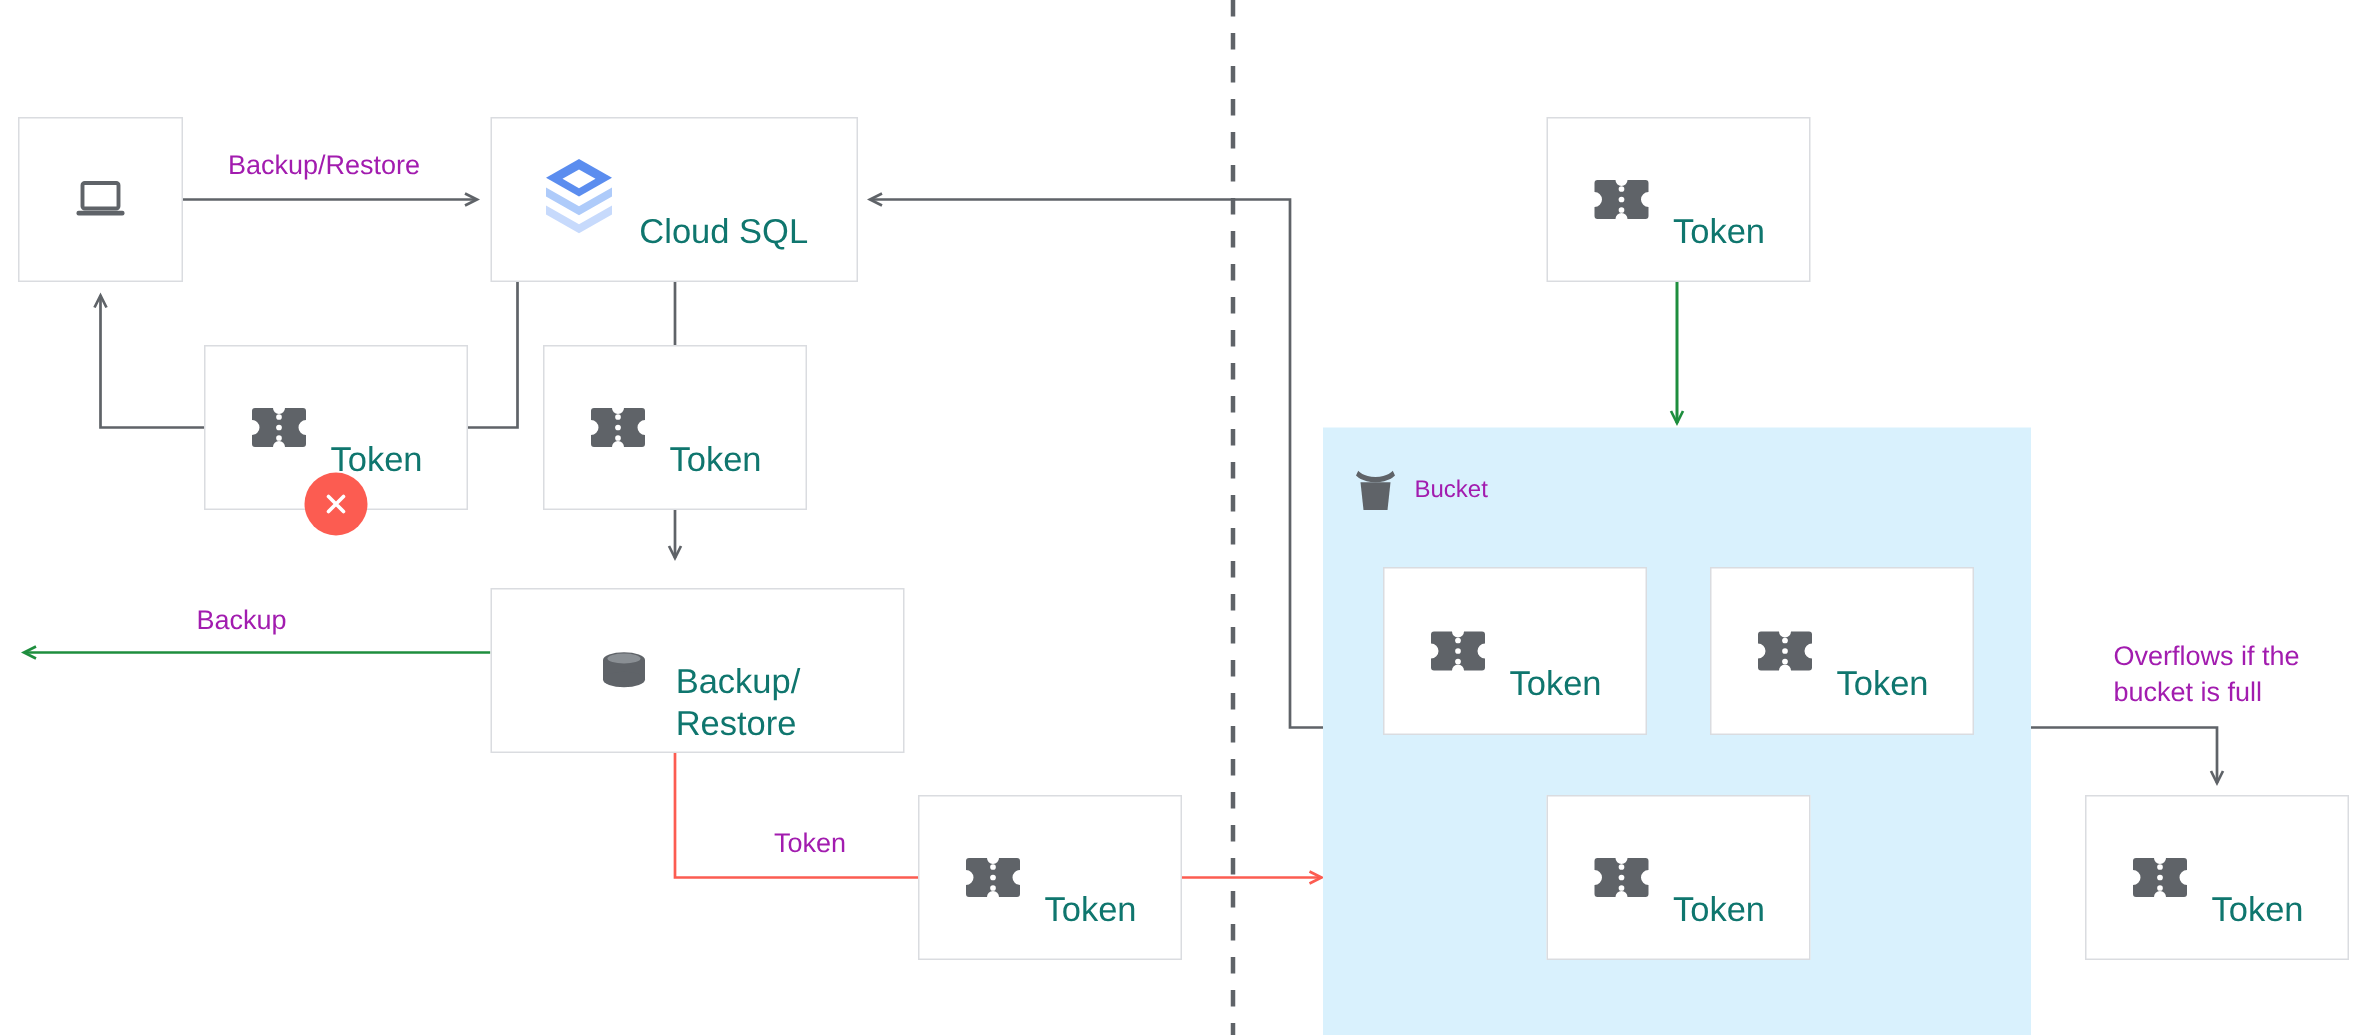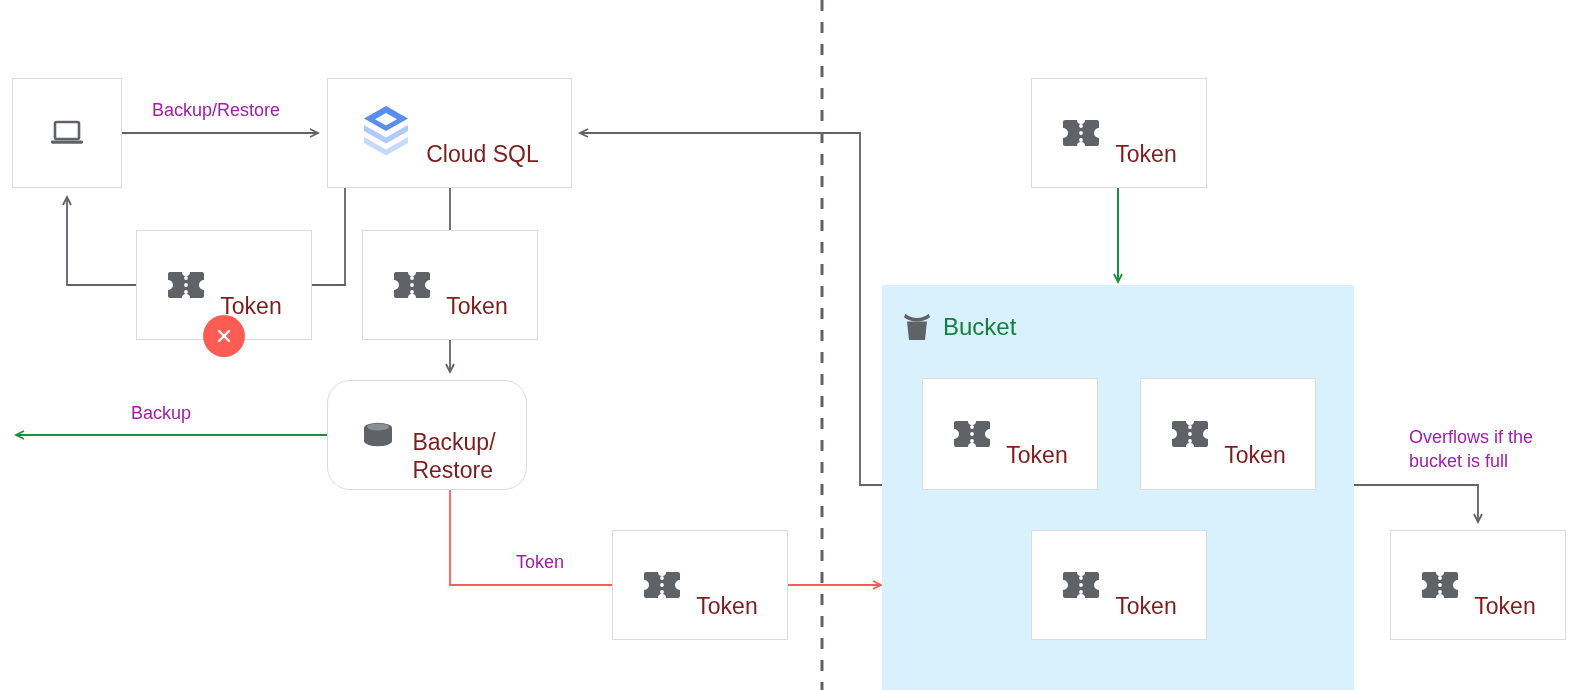--- a/index.html
+++ b/index.html
@@ -4,27 +4,27 @@
 <style>
   html,body{margin:0;padding:0;background:#ffffff;}
   body{width:1582px;height:690px;font-family:"Liberation Sans",sans-serif;overflow:hidden;}
   #stage{position:relative;width:1582px;height:690px;background:#fff;}
 
   .svg-layer{position:absolute;left:0;top:0;width:1582px;height:690px;pointer-events:none;}
 
   .node{position:absolute;border:1px solid #dadce0;background:#fff;box-sizing:border-box;
         display:flex;align-items:center;justify-content:center;}
   .node .inner{display:flex;align-items:center;gap:14px;}
-  .node .lbl{font-size:23px;color:#7f1d1d;line-height:1.18;white-space:pre-line;margin-top:43px;}
+  .node .lbl{font-size:23px;color:#0f766e;line-height:1.18;white-space:pre-line;margin-top:43px;}
 
   .title{position:absolute;font-size:25px;font-weight:bold;color:#202124;letter-spacing:.1px;}
 
   .bucket-region{position:absolute;background:#d9f1fd;}
   .bucket-head{position:absolute;display:flex;align-items:center;gap:10px;}
-  .bucket-head .btxt{font-size:24px;color:#15803d;}
+  .bucket-head .btxt{font-size:16px;color:#a21caf;}
 
   .edge-label{position:absolute;font-size:18px;color:#a21caf;line-height:1.35;}
 
   .badge-x{position:absolute;width:42px;height:42px;border-radius:50%;background:#fc5c51;
            display:flex;align-items:center;justify-content:center;}
   .badge-x svg{display:block;}
 
   .ico{display:block;flex:none;}
 </style>
 </head>
@@ -133,21 +133,21 @@
           <path d="M4,4 h12 a4,4 0 0 0 8,0 h12 a2,2 0 0 1 2,2 v6 a5,5 0 0 0 0,10 v6 a2,2 0 0 1 -2,2 h-12 a4,4 0 0 0 -8,0 h-12 a2,2 0 0 1 -2,-2 v-6 a5,5 0 0 0 0,-10 v-6 a2,2 0 0 1 2,-2 z" fill="#5f6368"></path>
           <circle cx="20" cy="10" r="1.9" fill="#fff"></circle>
           <circle cx="20" cy="17" r="1.9" fill="#fff"></circle>
           <circle cx="20" cy="24" r="1.9" fill="#fff"></circle>
         </svg>
       </span>
       <span class="lbl">Token</span>
     </span>
   </div>
 
-  <div class="node" style="left:327px;top:380px;width:200px;height:110px;border-radius:23px;">
+  <div class="node" style="left:327px;top:392px;width:276px;height:110px;">
     <span class="inner">
       <span>
         <svg class="ico" width="40" height="36" viewBox="0 0 40 36">
           <ellipse cx="20" cy="11" rx="14" ry="5.2" fill="#5f6368"></ellipse>
           <rect x="6" y="11" width="28" height="13" fill="#5f6368"></rect>
           <ellipse cx="20" cy="24" rx="14" ry="5.2" fill="#5f6368"></ellipse>
           <ellipse cx="20" cy="10" rx="11" ry="3.4" fill="#8a8f94"></ellipse>
         </svg>
       </span>
       <span class="lbl">Backup/

